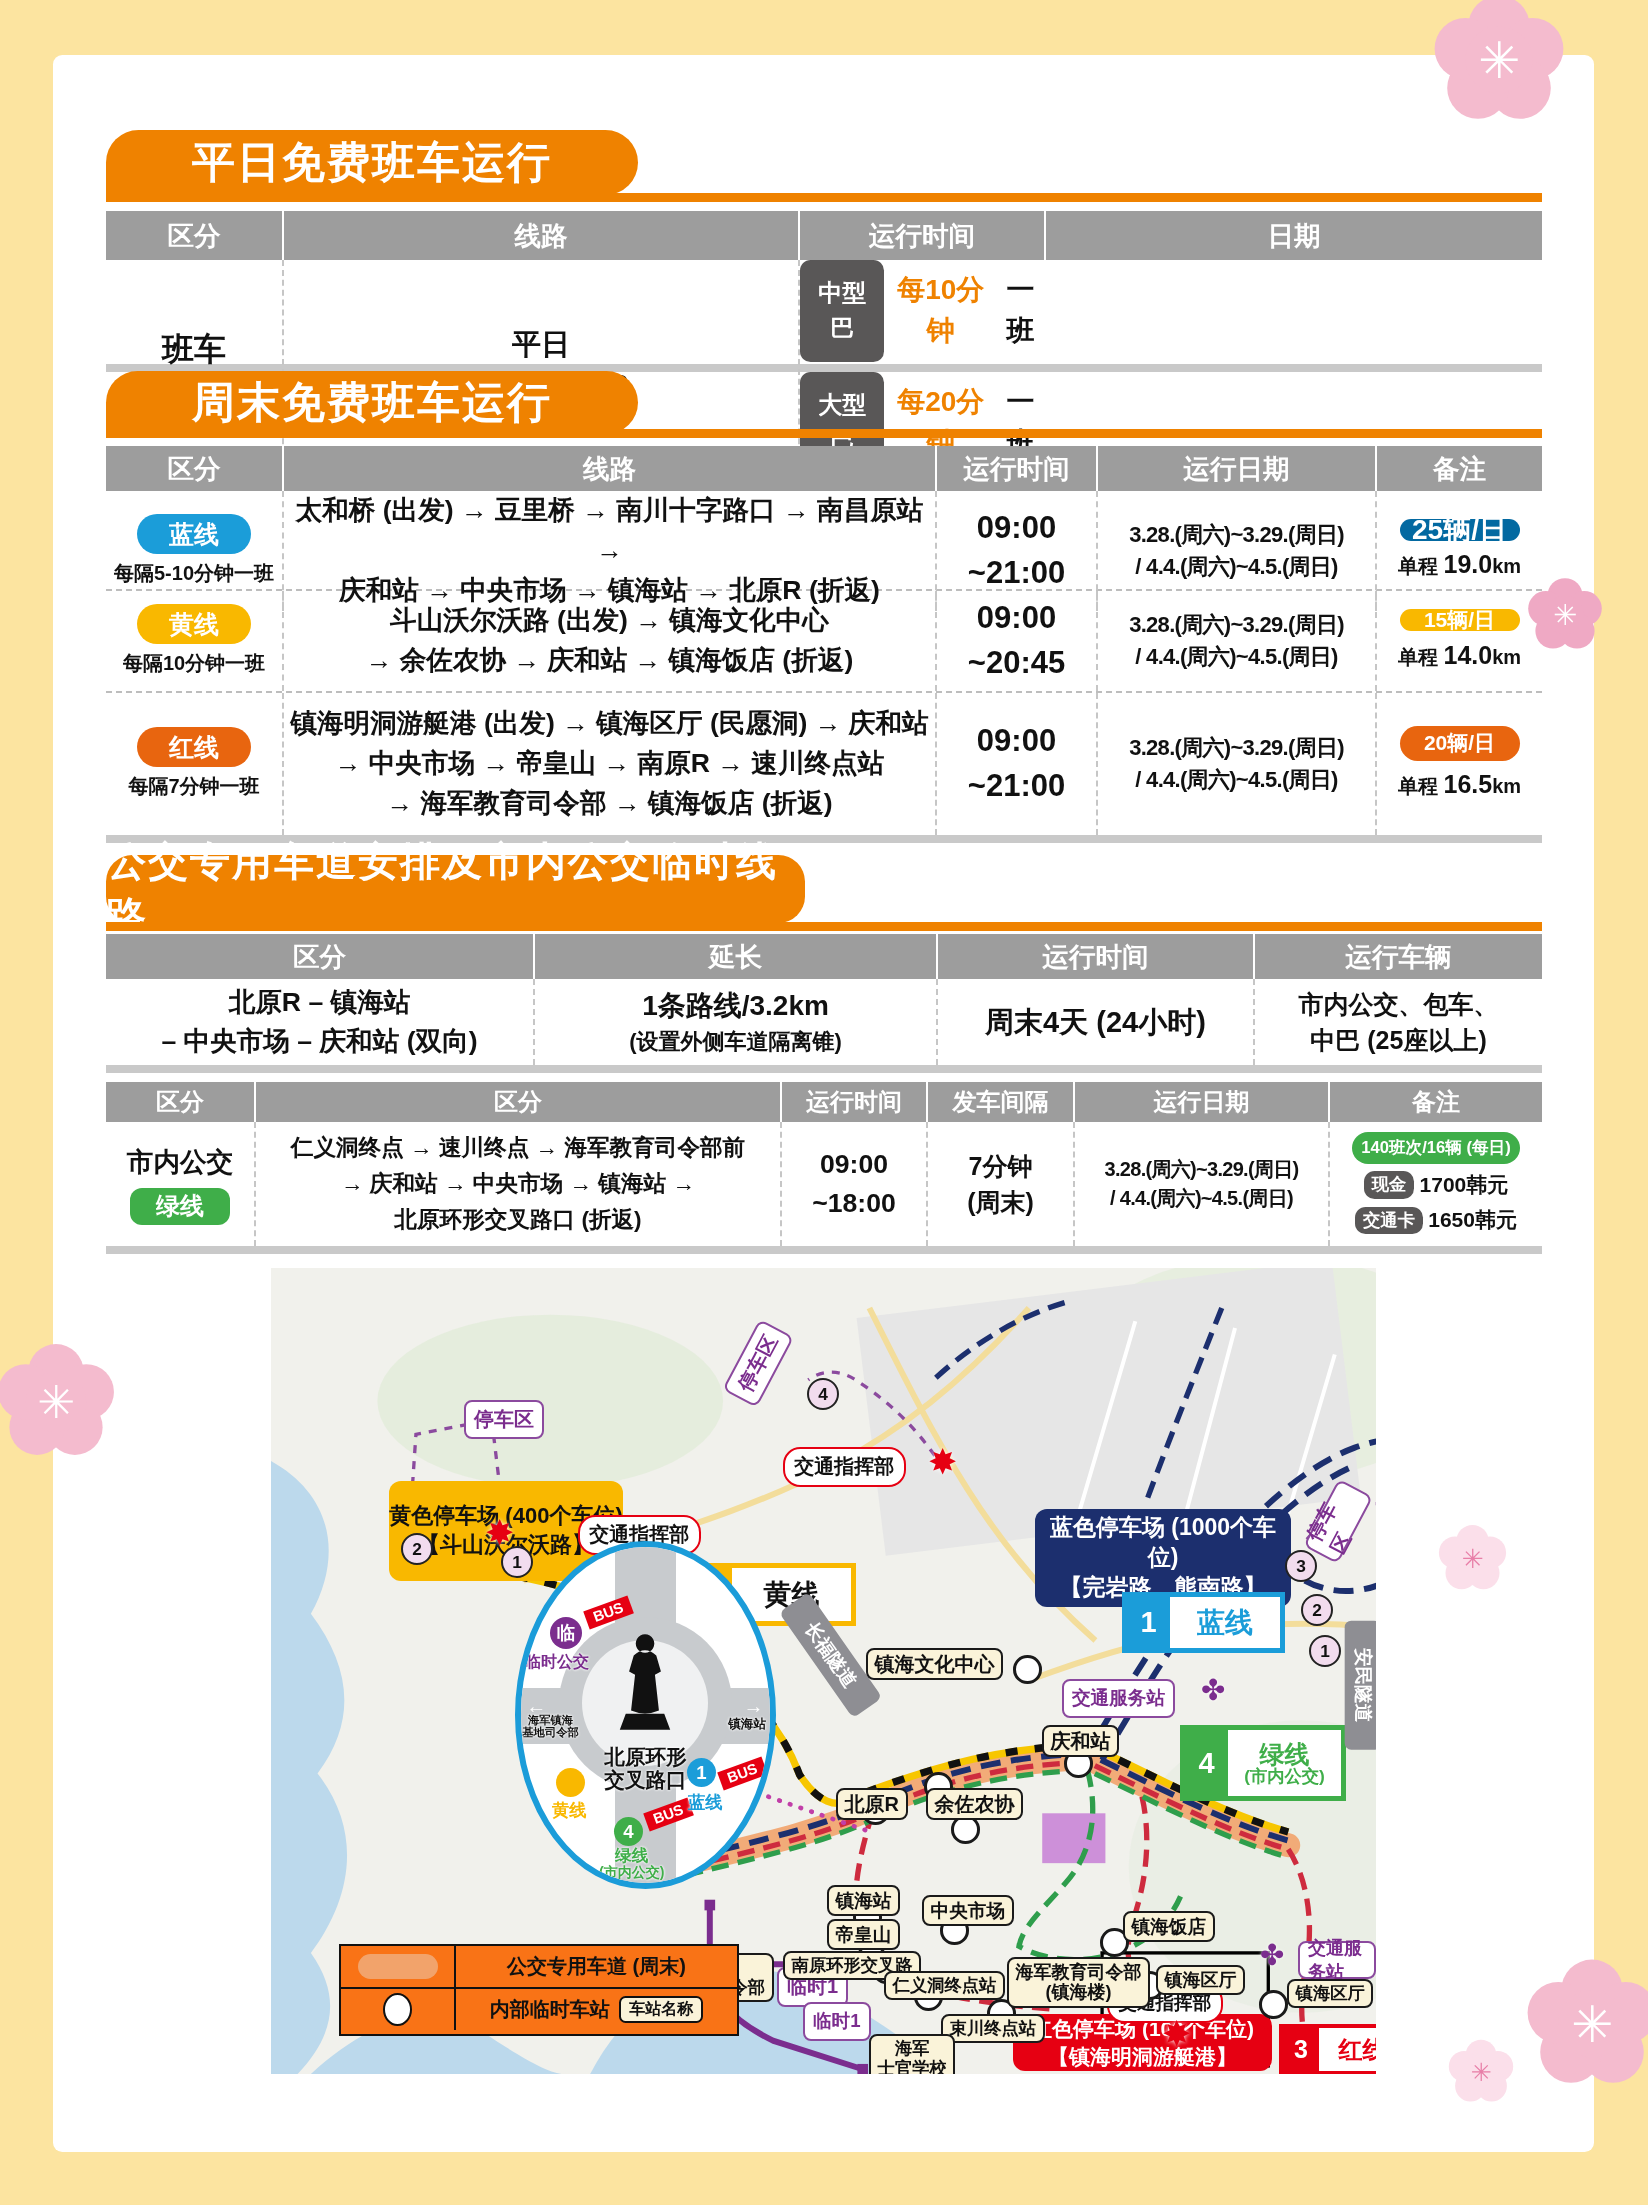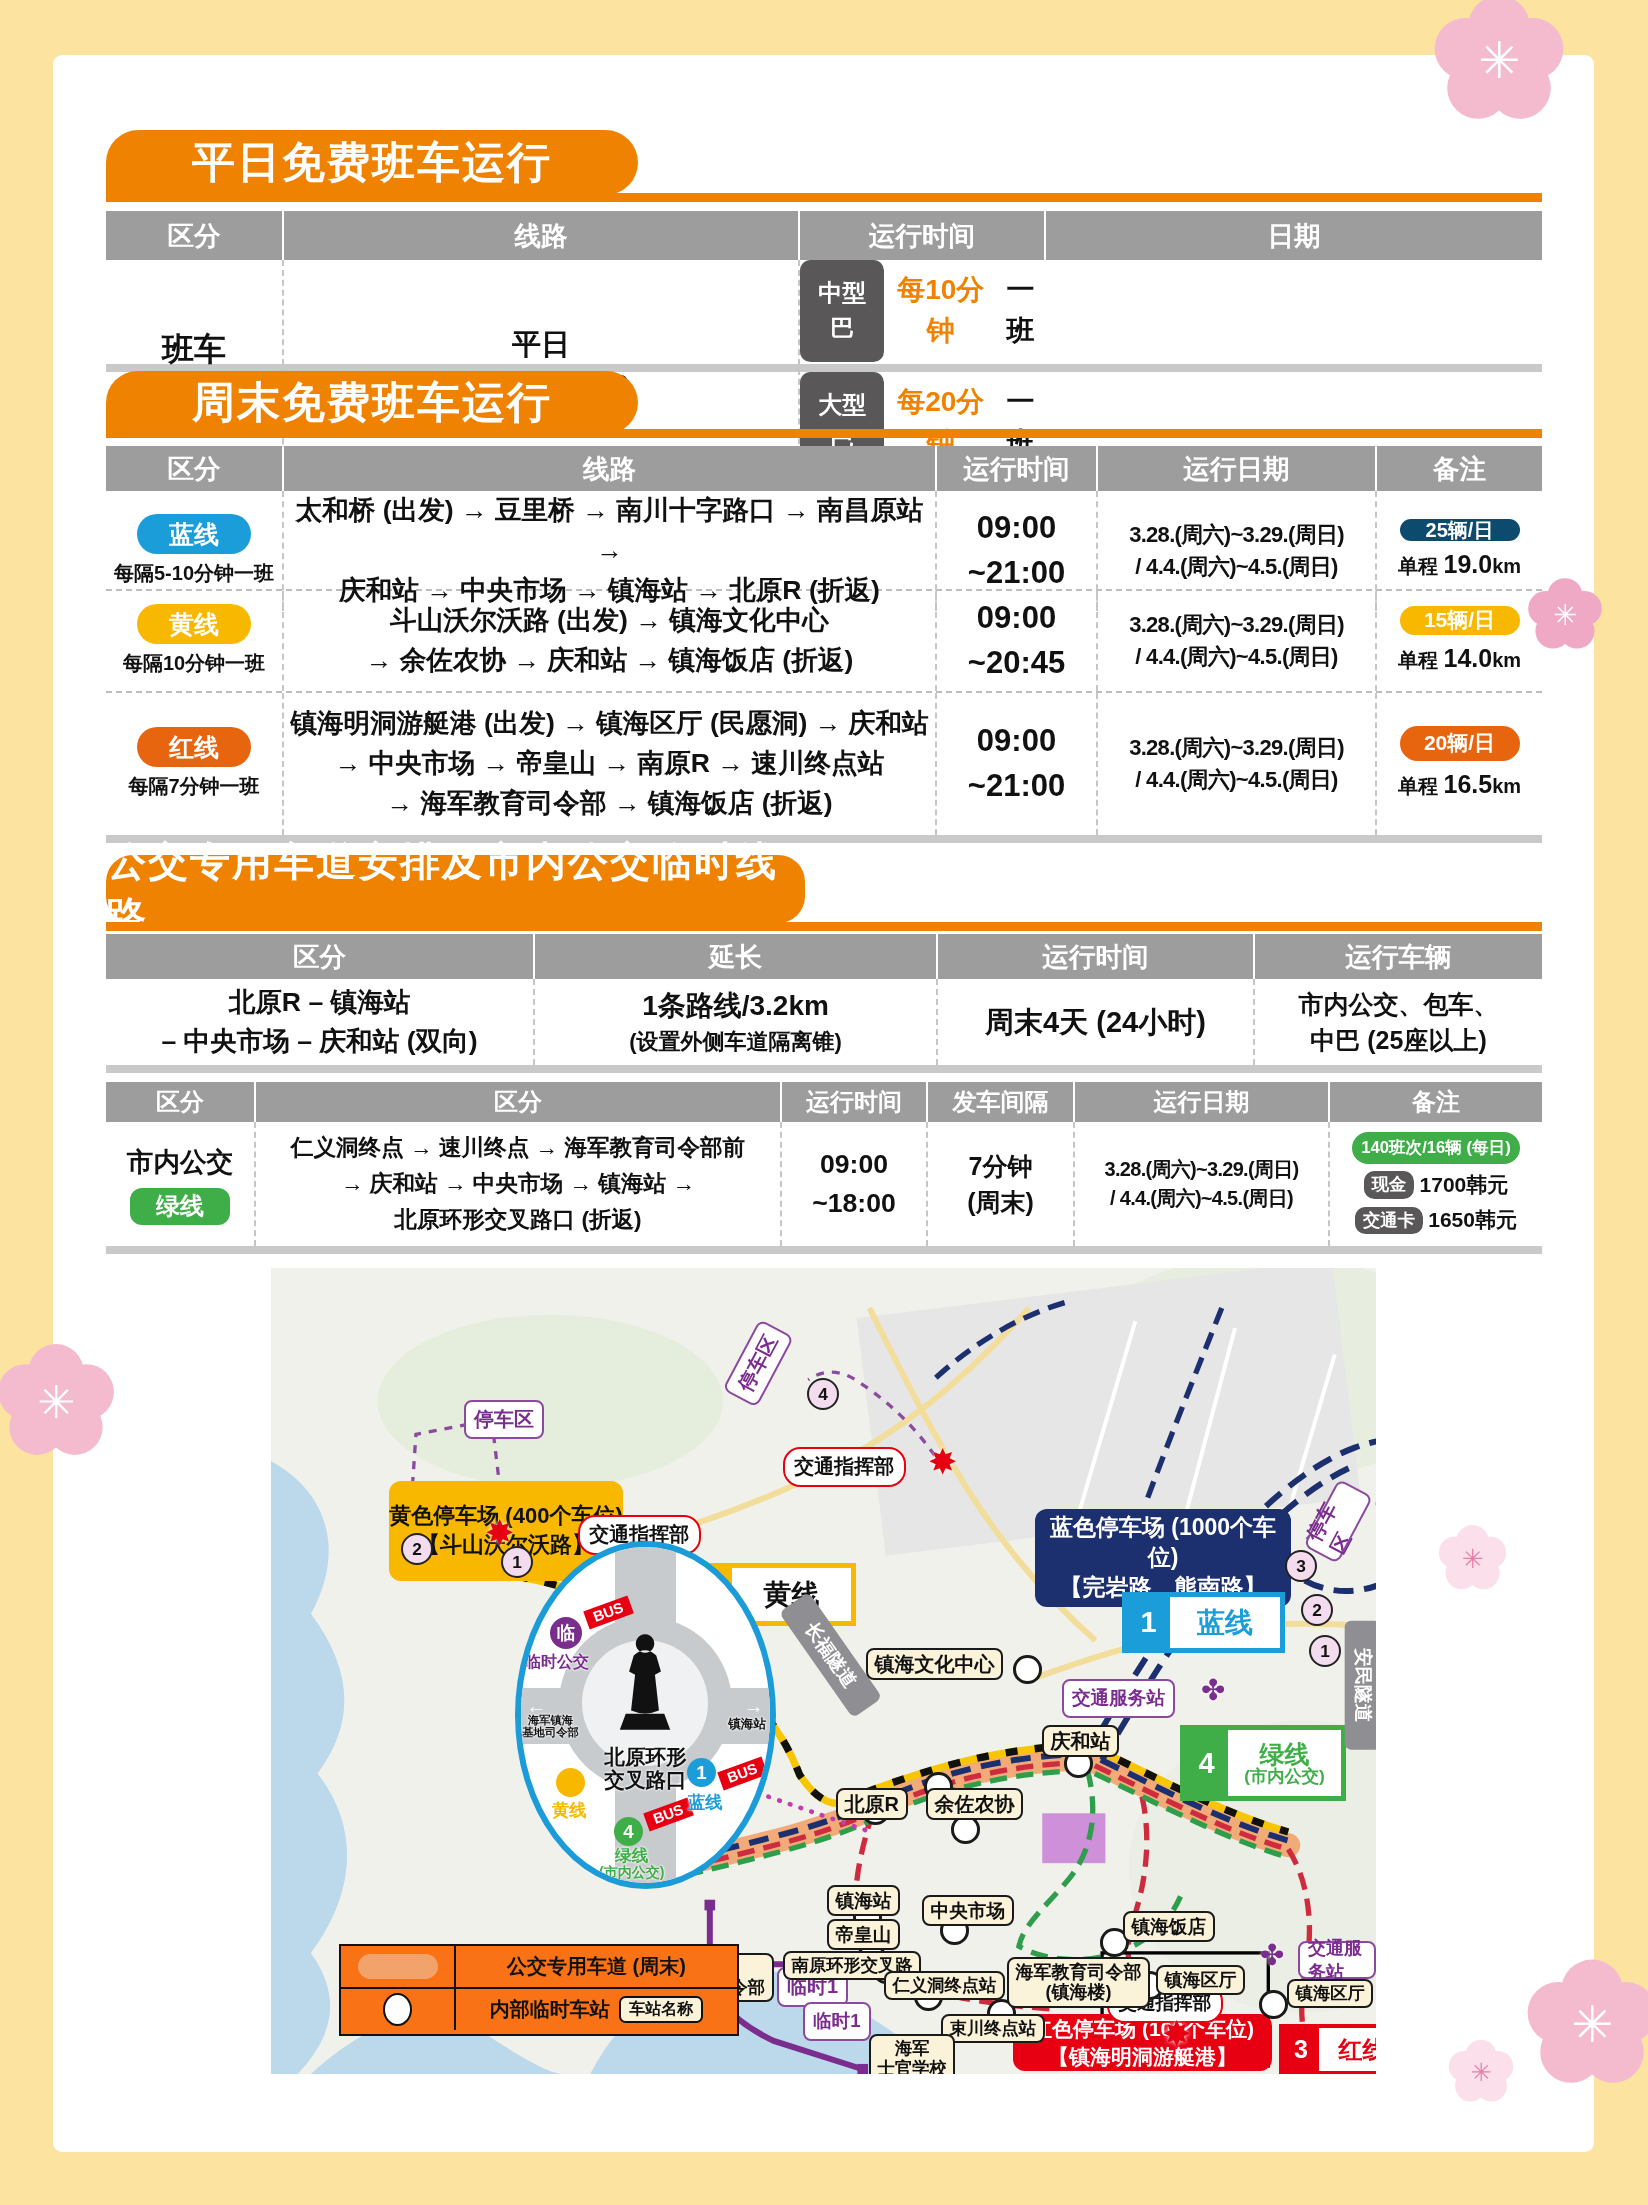--- a/index.html
+++ b/index.html
@@ -146,21 +146,21 @@
     </div>
     <div class="td" style="font-size:31px;">
       <span>09:00</span>
       <span>~21:00</span>
     </div>
     <div class="td" style="font-size:22px;letter-spacing:-0.7px;">
       <span>3.28.(周六)~3.29.(周日)</span>
       <span>/ 4.4.(周六)~4.5.(周日)</span>
     </div>
     <div class="td" style="gap:5.3px;">
-      <span class="pill" style="background:#0c4a6e;width:120px;height:22px;font-size:20px;">25辆/日</span>
+      <span class="pill" style="background:#0369a1;width:120px;height:22px;font-size:28px;">25辆/日</span>
       <span style="font-size:20px;">
         <span>单程</span>
         <span style="font-size:25px;">19.0</span><span>km</span>
       </span>
     </div>
   </div>
 
   <div class="trow rowsep" style="grid-template-columns:176px 653px 161px 279px 167px;height:100px;">
     <div class="td" style="gap:5.3px;">
       <span class="pill" style="background:#F9B800;width:114px;height:40px;font-size:25px;">黄线</span>
@@ -172,21 +172,21 @@
     </div>
     <div class="td" style="font-size:31px;">
       <span>09:00</span>
       <span>~20:45</span>
     </div>
     <div class="td" style="font-size:22px;letter-spacing:-0.7px;">
       <span>3.28.(周六)~3.29.(周日)</span>
       <span>/ 4.4.(周六)~4.5.(周日)</span>
     </div>
     <div class="td" style="gap:5.3px;">
-      <span class="pill" style="background:#F9B800;width:120px;height:29px;font-size:21px;">15辆/日</span>
+      <span class="pill" style="background:#F9B800;width:120px;height:22px;font-size:21px;">15辆/日</span>
       <span style="font-size:20px;">
         <span>单程</span>
         <span style="font-size:25px;">14.0</span><span>km</span>
       </span>
     </div>
   </div>
 
   <div class="trow rowsep" style="grid-template-columns:176px 653px 161px 279px 167px;height:142px;">
     <div class="td" style="gap:5.3px;">
       <span class="pill" style="background:#E8650F;width:114px;height:40px;font-size:25px;">红线</span>

